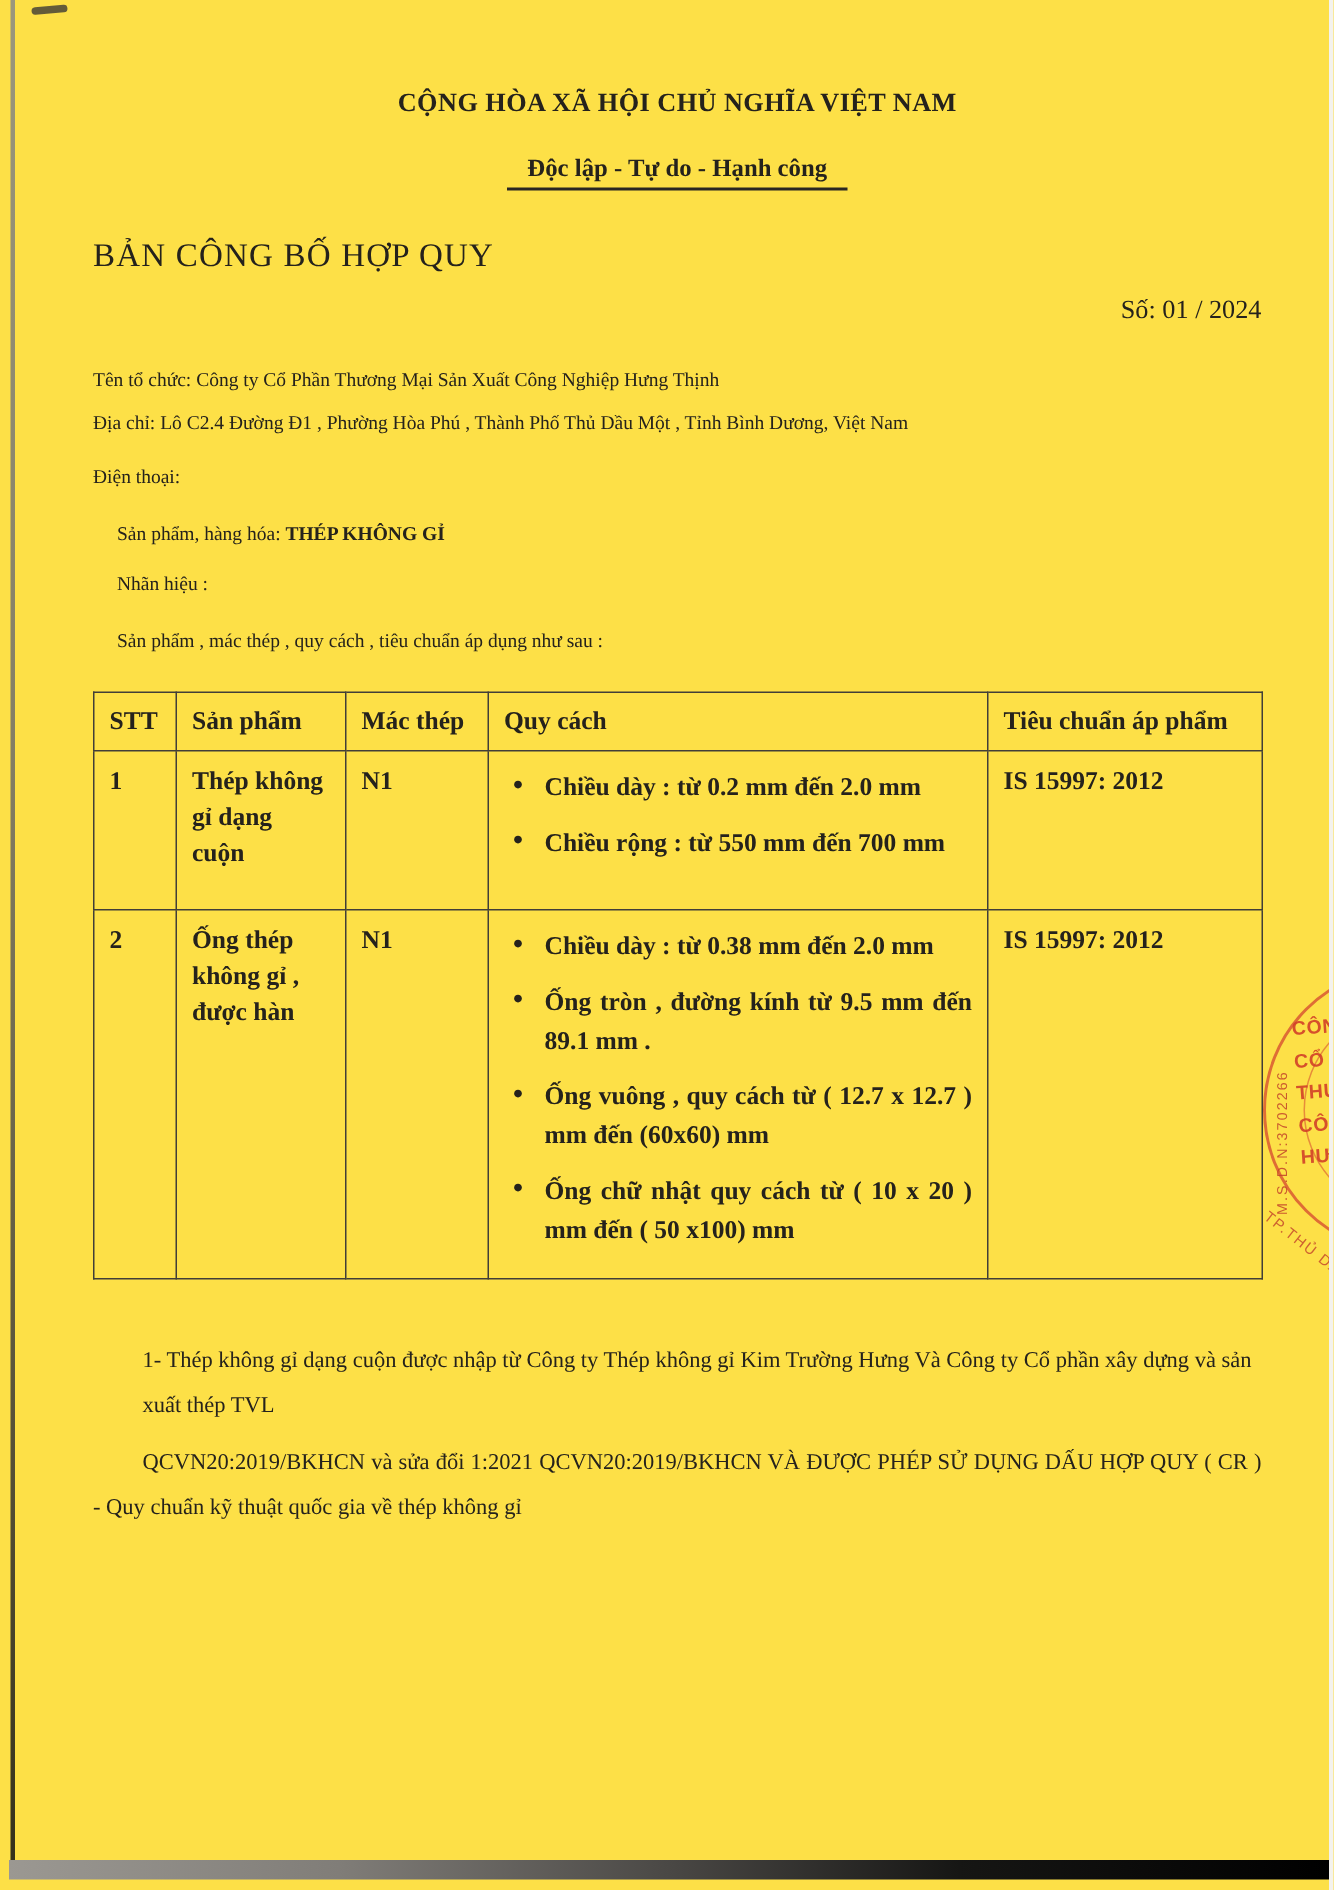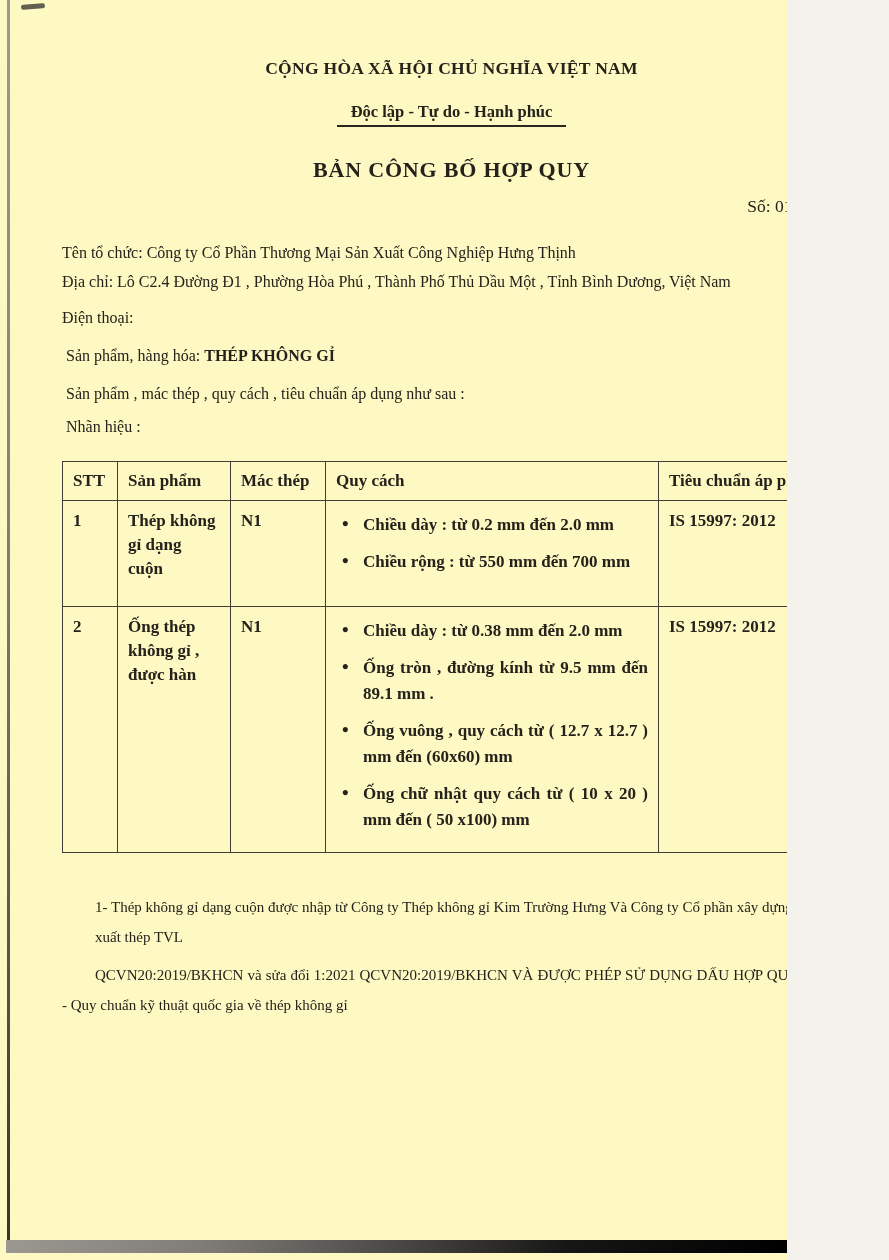--- a/index.html
+++ b/index.html
@@ -2,44 +2,44 @@
 <html><head>
 <meta charset="utf-8">
 <style>
   * { margin:0; padding:0; box-sizing:border-box; }
   html,body { width:889px; height:1260px; }
   body {
     font-family:"Liberation Serif","DejaVu Serif",serif;
     color:#25221c;
     background:#f4f2ed;
   }
-  .scan { position:relative; width:787px; height:1260px; overflow:hidden; background:#fef9c3; }
+  .scan { position:relative; width:886px; height:1260px; overflow:hidden; background:#fde047; }
 
   
   .left-line { position:absolute; left:7px; top:0; bottom:8px; width:3px;
     background:linear-gradient(#8a8a86 0%, #6f6d69 40%, #35332f 80%, #111 100%); opacity:.85; }
   .bottom-band { position:absolute; left:6px; right:0; bottom:7px; height:13px;
     background:linear-gradient(to right,#9b9892 0%,#807d78 25%,#4a4845 50%,#161614 72%,#000 100%); }
   .corner-mark { position:absolute; left:21px; top:4px; width:24px; height:5px;
     background:#3c3a36; border-radius:3px; transform:rotate(-5deg); opacity:.8; }
 
   .content { position:absolute; top:58px; left:62px; width:779px; }
 
   .nat-header { text-align:center; }
   .nh1 { font-weight:bold; font-size:17.5px; letter-spacing:.3px; }
   .nh2 { display:inline-block; font-weight:bold; font-size:16.5px; margin-top:5px;
          padding:0 14px 3px; border-bottom:2px solid #2a2722; }
 
-  .title { text-align:center; font-size:22px; font-weight:bold; letter-spacing:.8px; margin-top:30px; }
+  .title { text-align:left; font-size:22px; font-weight:normal; letter-spacing:.8px; margin-top:30px; }
   .doc-no { text-align:right; font-size:17.5px; margin-top:13px; }
 
-  .para { font-size:16px; line-height:29px; }
+  .para { font-size:13px; line-height:29px; }
   .p-org   { margin-top:21px; }
   .p-phone { margin-top:7px; }
-  .ind     { margin-left:4px; }
+  .ind     { margin-left:16px; }
   .p-prod  { margin-top:9px; }
   .p-brand { margin-top:4px; }
   .p-intro { margin-top:9px; }
   .bold    { font-weight:bold; }
 
   table.spec { border-collapse:collapse; width:779px; table-layout:fixed;
     font-size:17px; margin-top:20px; }
   table.spec th, table.spec td {
     border:1.4px solid #413e38; vertical-align:top;
     padding:8px 10px; font-weight:bold; text-align:left; line-height:24px; }
@@ -83,32 +83,32 @@
 <div class="scan">
 
   <div class="left-line"></div>
   <div class="bottom-band"></div>
   <div class="corner-mark"></div>
 
   <div class="content">
 
     <div class="nat-header">
       <div class="nh1">CỘNG HÒA XÃ HỘI CHỦ NGHĨA VIỆT NAM</div><br>
-      <div class="nh2">Độc lập - Tự do - Hạnh phúc</div>
+      <div class="nh2">Độc lập - Tự do - Hạnh công</div>
     </div>
 
     <div class="title">BẢN CÔNG BỐ HỢP QUY</div>
     <div class="doc-no">Số: 01 / 2024</div>
 
     <p class="para p-org">Tên tổ chức: Công ty Cổ Phần Thương Mại Sản Xuất Công Nghiệp Hưng Thịnh</p>
     <p class="para">Địa chỉ: Lô C2.4 Đường Đ1 , Phường Hòa Phú , Thành Phố Thủ Dầu Một , Tỉnh Bình Dương, Việt Nam</p>
     <p class="para p-phone">Điện thoại:</p>
     <p class="para ind p-prod"><span>Sản phẩm, hàng hóa: </span><span class="bold">THÉP KHÔNG GỈ</span></p>
+    <p class="para ind p-brand">Nhãn hiệu :</p>
     <p class="para ind p-intro">Sản phẩm , mác thép , quy cách , tiêu chuẩn áp dụng như sau :</p>
-    <p class="para ind p-brand">Nhãn hiệu :</p>
 
     <table class="spec">
       <colgroup>
         <col style="width:55px">
           <col style="width:113px">
           <col style="width:95px">
           <col style="width:333px">
           <col style="width:183px">
       </colgroup>
       <thead>

